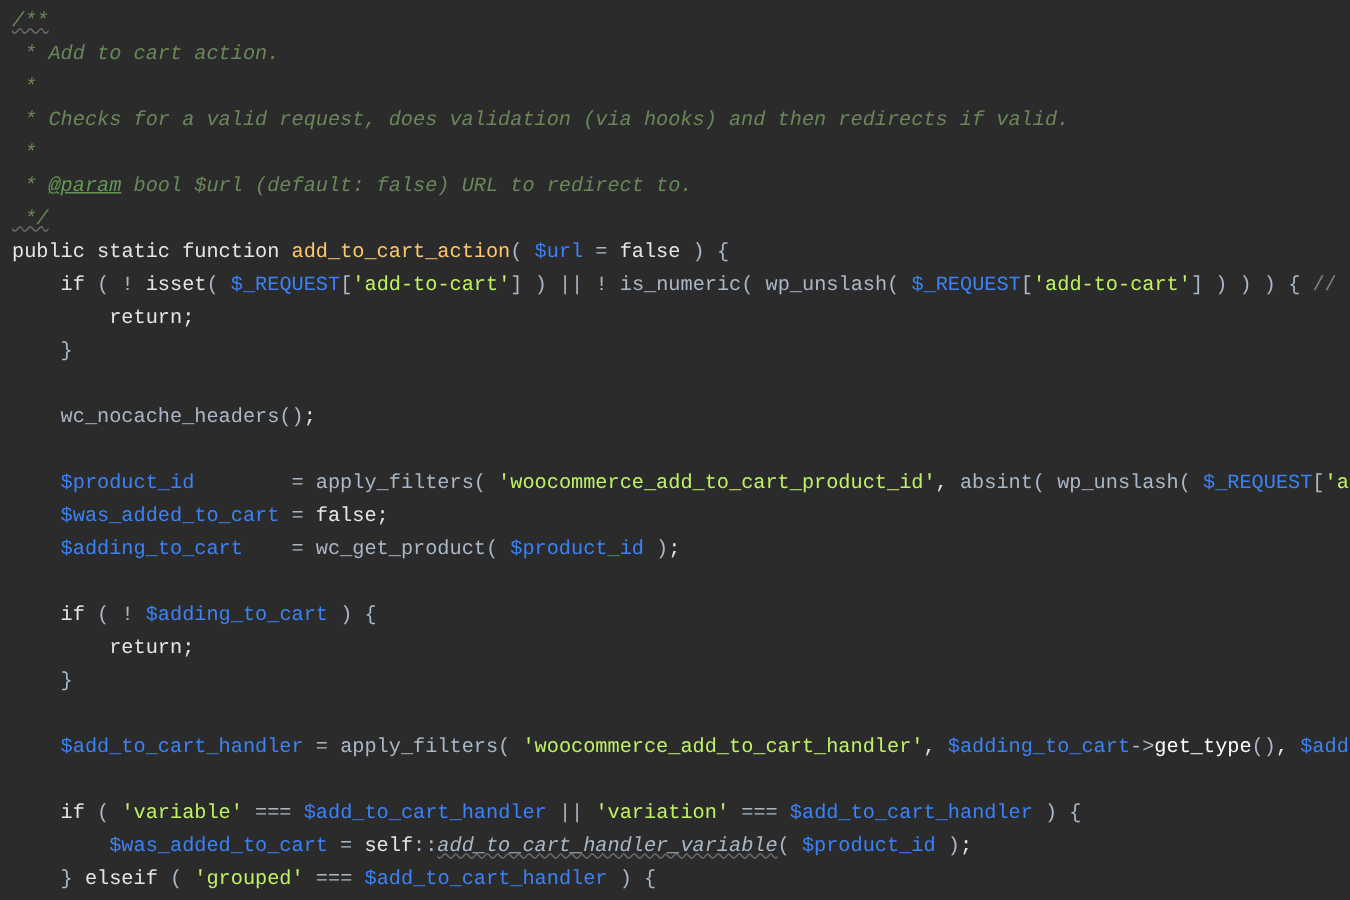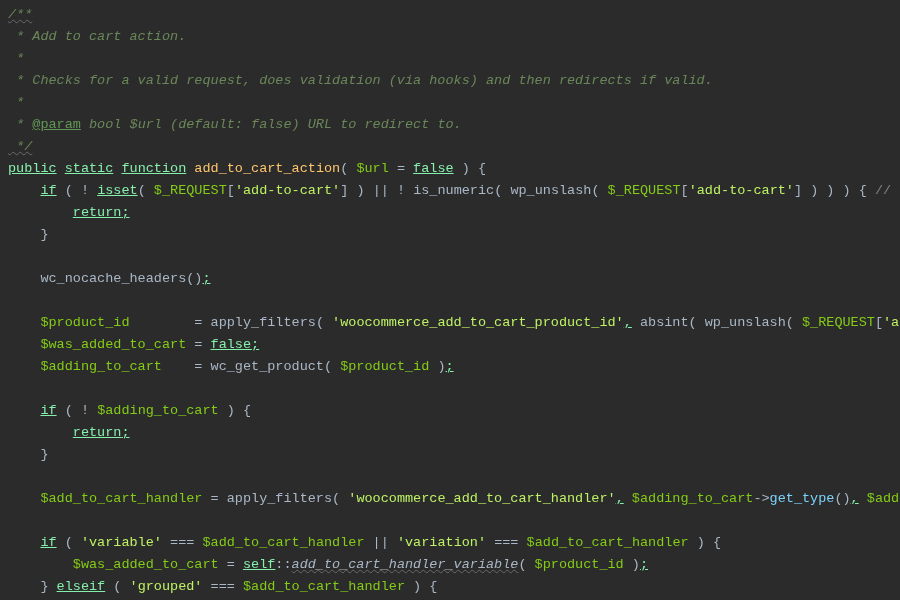--- a/index.html
+++ b/index.html
@@ -13,28 +13,28 @@
     width: 900px;
     height: 600px;
   }
   .editor {
     padding: 4px 0 4px 8px;
     white-space: pre;
     position: relative;
   }
   .line { display: block; }   
   .doc { color: #6a8759; font-style: italic; } 
-  .tag { color: #629755; text-decoration: underline; } 
-  .kw { color: #86efac; text-decoration: underline; }                       
+  .tag { color: #629755; font-style: italic; text-decoration: underline; } 
+  .kw { color: #e5e5e5; }                       
   .fn { color: #ffc66d; text-align: right; }                       
   .call { color: #a9b7c6; text-align: right; }                     
-  .var { color: #84cc16; }                       
+  .var { color: #3b82f6; }                       
   .str { color: #bef264; }                       
   .op  { color: #a9b7c6; }                       
   .under { text-decoration: underline; text-decoration-style: solid; }
   .wavy  { text-decoration: underline wavy rgba(128,128,128,0.7); text-decoration-thickness:1px; }
-  .method { color: #7dd3fc; }
+  .method { color: #ffffff; }
   .cmt2 { color: #808080; }
 </style>
 </head>
 <body>
 
 <div class="editor"><span class="line"><span class="doc wavy">/**</span></span><span class="line"><span class="doc"> * Add to cart action.</span></span><span class="line"><span class="doc"> *</span></span><span class="line"><span class="doc"> * Checks for a valid request, does validation (via hooks) and then redirects if valid.</span></span><span class="line"><span class="doc"> *</span></span><span class="line"><span class="doc"> * </span><span class="tag">@param</span><span class="doc"> bool $url (default: false) URL to redirect to.</span></span><span class="line"><span class="doc wavy"> */</span></span><span class="line"><span class="kw">public</span><span class="op"> </span><span class="kw">static</span><span class="op"> </span><span class="kw">function</span><span class="op"> </span><span class="fn">add_to_cart_action</span><span class="op">( </span><span class="var">$url</span><span class="op"> = </span><span class="kw">false</span><span class="op"> ) {</span></span><span class="line"><span class="op">    </span><span class="kw">if</span><span class="op"> ( </span><span class="op">!</span><span class="op"> </span><span class="kw">isset</span><span class="op">( </span><span class="var">$_REQUEST</span><span class="op">[</span><span class="str">'add-to-cart'</span><span class="op">] ) </span><span class="op">||</span><span class="op"> </span><span class="op">!</span><span class="op"> </span><span class="call">is_numeric</span><span class="op">( </span><span class="call">wp_unslash</span><span class="op">( </span><span class="var">$_REQUEST</span><span class="op">[</span><span class="str">'add-to-cart'</span><span class="op">] ) ) ) { </span><span class="cmt2">// ph</span></span><span class="line"><span class="op">        </span><span class="kw">return</span><span class="kw">;</span></span><span class="line"><span class="op">    }</span></span><span class="line"><span class="op"> </span></span><span class="line"><span class="op">    </span><span class="call">wc_nocache_headers</span><span class="op">()</span><span class="kw">;</span></span><span class="line"><span class="op"> </span></span><span class="line"><span class="op">    </span><span class="var">$product_id</span><span class="op">        = </span><span class="call">apply_filters</span><span class="op">( </span><span class="str">'woocommerce_add_to_cart_product_id'</span><span class="kw">,</span><span class="op"> </span><span class="call">absint</span><span class="op">( </span><span class="call">wp_unslash</span><span class="op">( </span><span class="var">$_REQUEST</span><span class="op">[</span><span class="str">'add</span></span><span class="line"><span class="op">    </span><span class="var">$was_added_to_cart</span><span class="op"> = </span><span class="kw">false</span><span class="kw">;</span></span><span class="line"><span class="op">    </span><span class="var">$adding_to_cart</span><span class="op">    = </span><span class="call">wc_get_product</span><span class="op">( </span><span class="var">$product_id</span><span class="op"> )</span><span class="kw">;</span></span><span class="line"><span class="op"> </span></span><span class="line"><span class="op">    </span><span class="kw">if</span><span class="op"> ( </span><span class="op">!</span><span class="op"> </span><span class="var">$adding_to_cart</span><span class="op"> ) {</span></span><span class="line"><span class="op">        </span><span class="kw">return</span><span class="kw">;</span></span><span class="line"><span class="op">    }</span></span><span class="line"><span class="op"> </span></span><span class="line"><span class="op">    </span><span class="var">$add_to_cart_handler</span><span class="op"> = </span><span class="call">apply_filters</span><span class="op">( </span><span class="str">'woocommerce_add_to_cart_handler'</span><span class="kw">,</span><span class="op"> </span><span class="var">$adding_to_cart</span><span class="op">-&gt;</span><span class="method">get_type</span><span class="op">()</span><span class="kw">,</span><span class="op"> </span><span class="var">$addin</span></span><span class="line"><span class="op"> </span></span><span class="line"><span class="op">    </span><span class="kw">if</span><span class="op"> ( </span><span class="str">'variable'</span><span class="op"> </span><span class="op">===</span><span class="op"> </span><span class="var">$add_to_cart_handler</span><span class="op"> </span><span class="op">||</span><span class="op"> </span><span class="str">'variation'</span><span class="op"> </span><span class="op">===</span><span class="op"> </span><span class="var">$add_to_cart_handler</span><span class="op"> ) {</span></span><span class="line"><span class="op">        </span><span class="var">$was_added_to_cart</span><span class="op"> = </span><span class="kw">self</span><span class="op">::</span><span class="call under wavy" style="font-style:italic">add_to_cart_handler_variable</span><span class="op">( </span><span class="var">$product_id</span><span class="op"> )</span><span class="kw">;</span></span><span class="line"><span class="op">    } </span><span class="kw">elseif</span><span class="op"> ( </span><span class="str">'grouped'</span><span class="op"> </span><span class="op">===</span><span class="op"> </span><span class="var">$add_to_cart_handler</span><span class="op"> ) {</span></span></div>
 
 </body></html>

